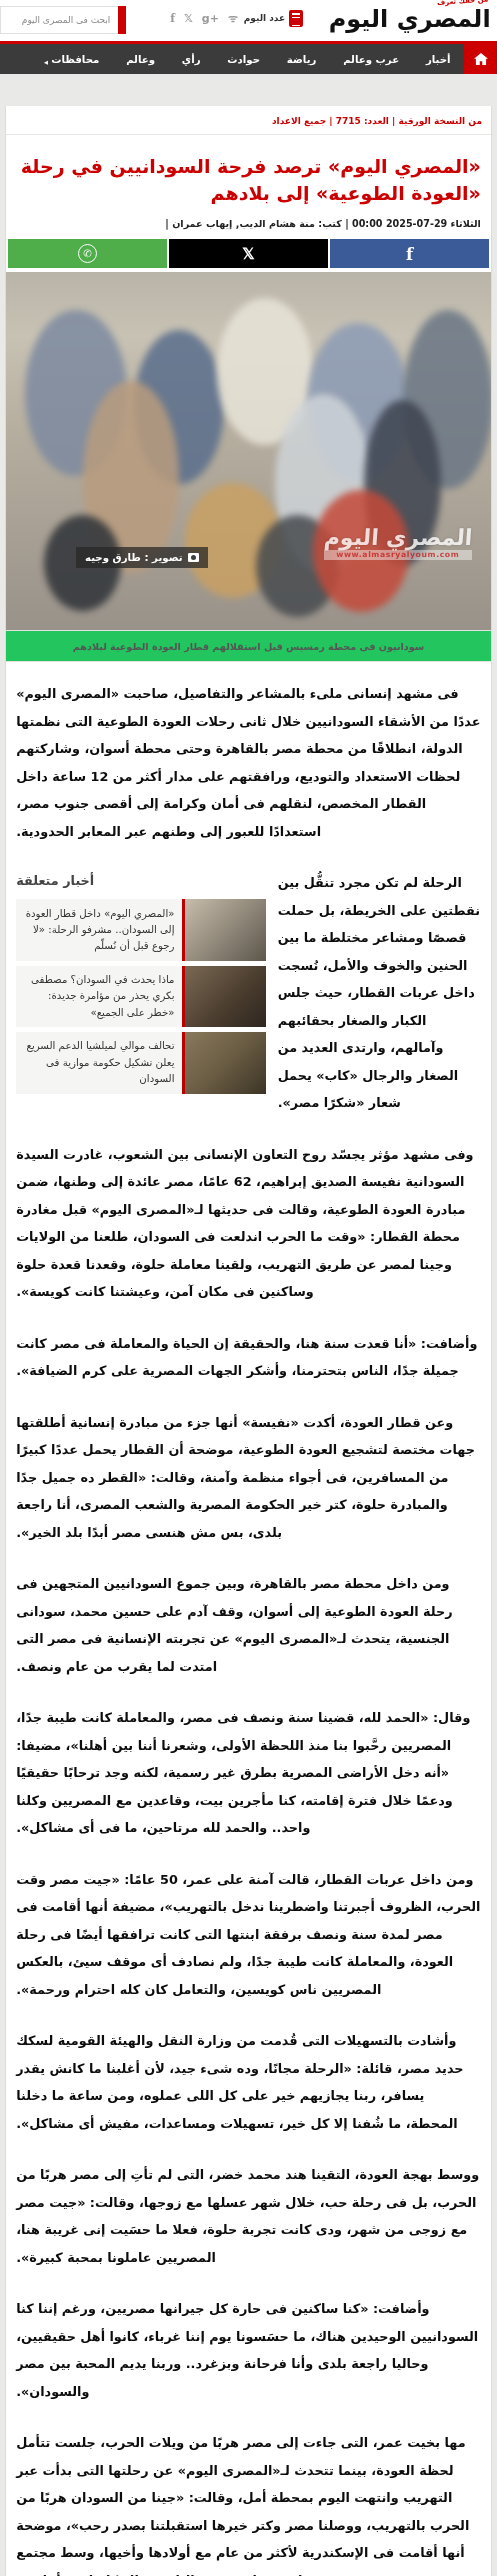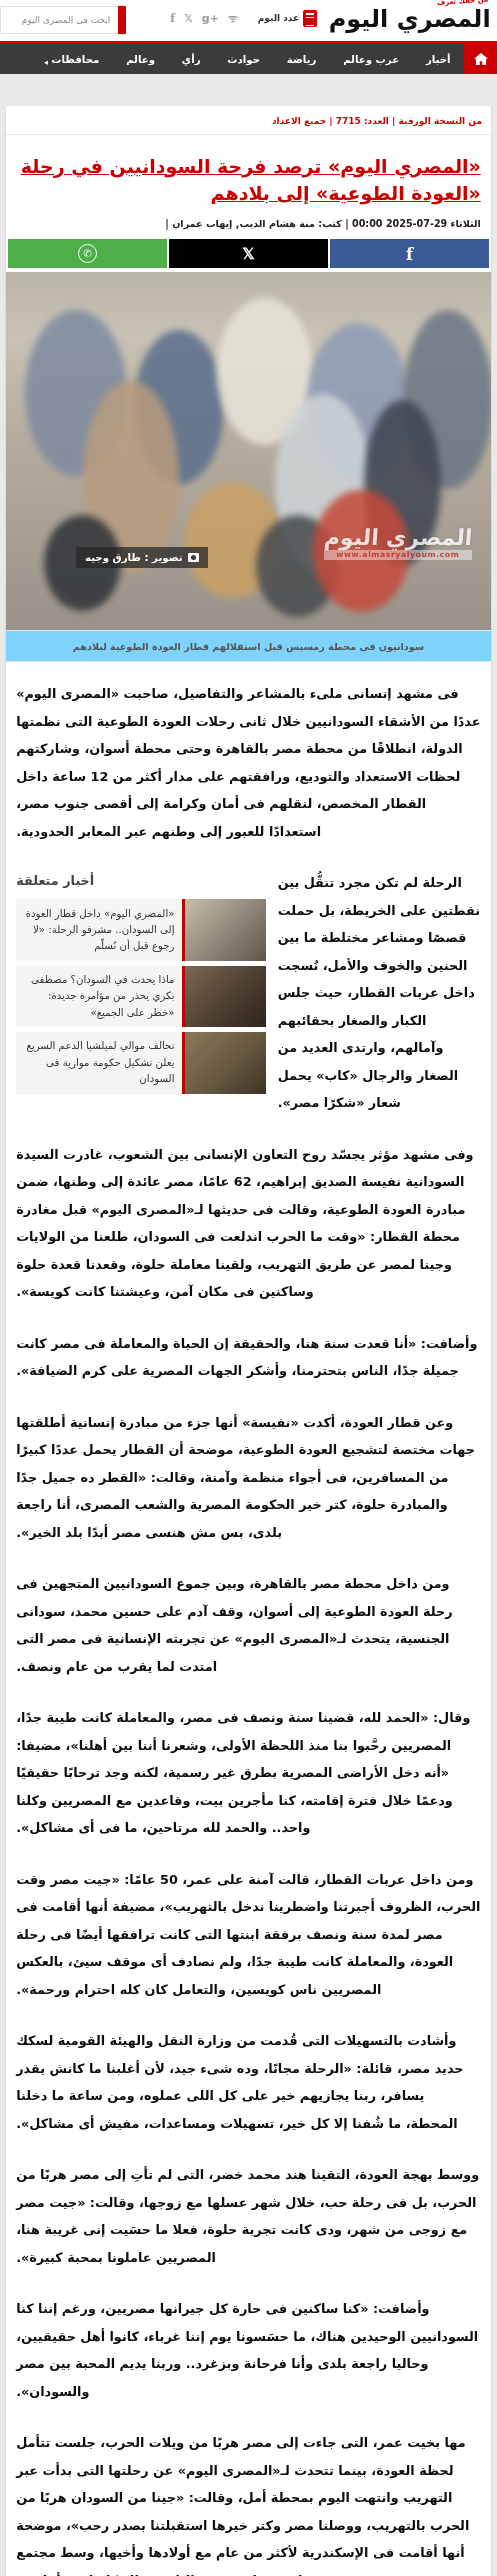--- a/index.html
+++ b/index.html
@@ -4,21 +4,21 @@
 <style>
   * { margin:0; padding:0; box-sizing:border-box; }
   html,body { background:#e9e9e7; font-family:"DejaVu Sans", sans-serif; }
   body { width:497px; min-height:2576px; margin:0 auto; }
 
   
   .top-header { background:#fff; height:41px; position:relative; display:flex; align-items:center; padding:0 3.8px; }
   .logo-wrap { position:absolute; top:1.3px; left:auto; right:6.4px; text-align:right; }
   .logo-slogan { color:#cc0000; font-size:7px; font-weight:bold; transform:rotate(-4deg); display:block; margin-bottom:-2.6px; margin-right:2.6px; }
   .logo-main { font-size:24px; font-weight:900; color:#111; letter-spacing:-0.6px; transform:skewX(-4deg); line-height:1; }
-  .issue-wrap { position:absolute; right:180px; top:10.2px; display:flex; align-items:center; gap:3.8px;margin-left:40px; }
+  .issue-wrap { position:absolute; right:194px; top:10.2px; display:flex; align-items:center; gap:3.8px;margin-left:40px; }
   .issue-icon { width:14px; height:16.6px; background:#cc0000; border-radius:1.9px; position:relative; display:inline-block; }
   .issue-icon:before { content:""; position:absolute; left:2.6px; right:2.6px; top:3.2px; height:1.9px; background:#fff; }
   .issue-icon:after { content:""; position:absolute; left:2.6px; right:2.6px; top:7px; height:6.4px; border-top:1.9px solid #fff; border-bottom:1.9px solid #fff; }
   .issue-label { font-size:9px; color:#333; font-weight:bold; }
   .social-row { position:absolute; right:259px; top:12.8px; display:flex; gap:9px; direction:ltr; }
   .social-ic { color:#9a9a9a; font-weight:bold; font-size:11px; line-height:12.8px; cursor:pointer; font-family:"DejaVu Serif", serif; }
   .social-ic.sans { font-family:"DejaVu Sans", sans-serif; }
   .search-area { position:absolute; left:0; top:6.4px; display:flex; height:28px; }
   .search-btn { width:7.7px; background:#cc0000; border:none; cursor:pointer; }
   .search-input { width:118px; border:0.6px solid #e0e0e0; border-right:none; padding:0 7.7px; font-size:9px; color:#333; background:#fff; font-family:"DejaVu Sans", sans-serif; text-align:right; }
@@ -28,42 +28,42 @@
   .nav-bar { background:#3b3b3b; border-top:3.2px solid #cc0000; height:33px; display:flex; align-items:stretch; }
   .home-btn { width:33px; background:#cc0000; display:flex; align-items:center; justify-content:center; cursor:pointer; }
   .nav-item { color:#fff; font-size:10.2px; font-weight:bold; display:flex; align-items:center; padding:0 13.4px; cursor:pointer; position:relative; }
   .nav-item .dd { font-size:5.1px; margin-right:3.2px; margin-top:5.1px; }
 
   
   .main-card { background:#fff; width:487px; margin:0 auto; margin-top:32px; border-left:0.6px solid #dcdcda; border-right:0.6px solid #dcdcda; min-height:2464px; padding-bottom:19px; }
   .paper-line { padding:9px 9px 7.7px; border-bottom:0.6px solid #e6e6e4; text-align:right; }
   .paper-line span { color:#cc0000; font-size:9px; font-weight:bold; cursor:pointer; }
 
-  .headline { color:#cc0000; font-size:19px; font-weight:900; line-height:1.45; text-align:right; padding:18px 10.2px 6.4px;text-decoration:underline; }
+  .headline { color:#cc0000; font-size:19px; font-weight:900; line-height:1.45; text-align:right; padding:18px 10.2px 6.4px; }
   .byline { color:#222; font-size:9.6px; font-weight:bold; text-align:right; padding:3.8px 10.2px 10.2px; }
 
   .share-row { display:flex; gap:1.9px; padding:0 1.9px; }
   .share-btn { flex:1; height:29px; border:none; cursor:pointer; display:flex; align-items:center; justify-content:center; color:#fff; }
   .share-fb { background:#3a5a98; font-family:"DejaVu Serif", serif; font-size:16.6px; font-weight:bold; }
   .share-x { background:#000; font-size:15.4px; font-weight:900; }
   .share-wa { background:#4fae4a; }
   .wa-circle { width:19px; height:19px; border:1.3px solid #fff; border-radius:50%; display:flex; align-items:center; justify-content:center; font-size:10.2px; color:#fff; }
 
   
   .photo { position:relative; height:358px; margin-top:3.8px; overflow:hidden;
     background:linear-gradient(180deg,#b9b4a8 0%,#c8c2b4 18%,#b5ad9e 45%,#a9a195 70%,#99928a 100%); }
   .blob { position:absolute; border-radius:50%; filter:blur(3.8px); opacity:.85; }
   .photo-credit { position:absolute; left:70px; bottom:62px; background:rgba(40,40,40,.75); color:#fff; font-size:10.2px; font-weight:bold; padding:5.1px 9px; display:flex; align-items:center; gap:5.1px; direction:rtl; }
   .cam-ic { width:11.5px; height:9px; background:#fff; border-radius:1.3px; position:relative; display:inline-block; }
   .cam-ic:before { content:""; position:absolute; left:3.2px; top:1.9px; width:5.1px; height:5.1px; border-radius:50%; background:rgba(40,40,40,.9); }
   .watermark { position:absolute; right:19px; bottom:70px; text-align:center; opacity:.8; }
   .watermark .wm-logo { color:#fff; font-size:22px; font-weight:900; text-shadow:0 0 2.6px rgba(0,0,0,.25); transform:skewX(-4deg); }
   .watermark .wm-url { color:#cc3333; font-size:7.7px; font-weight:bold; background:rgba(255,255,255,.55); padding:0.6px 3.8px; letter-spacing:0.6px; }
 
-  .photo-caption { background:#7dd3fc; border-top:0.6px solid #e2e2e0; border-bottom:0.6px solid #e2e2e0; color:#555; font-size:9.6px; font-weight:bold; text-align:center; padding:9.6px 6.4px; }
+  .photo-caption { background:#22c55e; border-top:0.6px solid #e2e2e0; border-bottom:0.6px solid #e2e2e0; color:#555; font-size:9.6px; font-weight:bold; text-align:center; padding:9.6px 6.4px; }
 
   
   .article-body { padding:18px 10.2px 6.4px; }
   .article-body p { color:#0d0d0d; font-size:12.8px; font-weight:bold; line-height:2.15; text-align:left; margin-bottom:24px; }
 
   
   .related-box { float:left; width:250px; margin:3.8px 11.5px 11.5px 0; }
   .related-title { color:#444; font-size:12.8px; font-weight:bold; text-align:left; padding-bottom:6.4px; margin-bottom:5.1px; }
   .related-item { background:#f5f5f4; display:flex; margin-bottom:4.5px; cursor:pointer; min-height:58px; }
   .rel-thumb { width:84px; min-width:84px; position:relative; border-left:none; }

